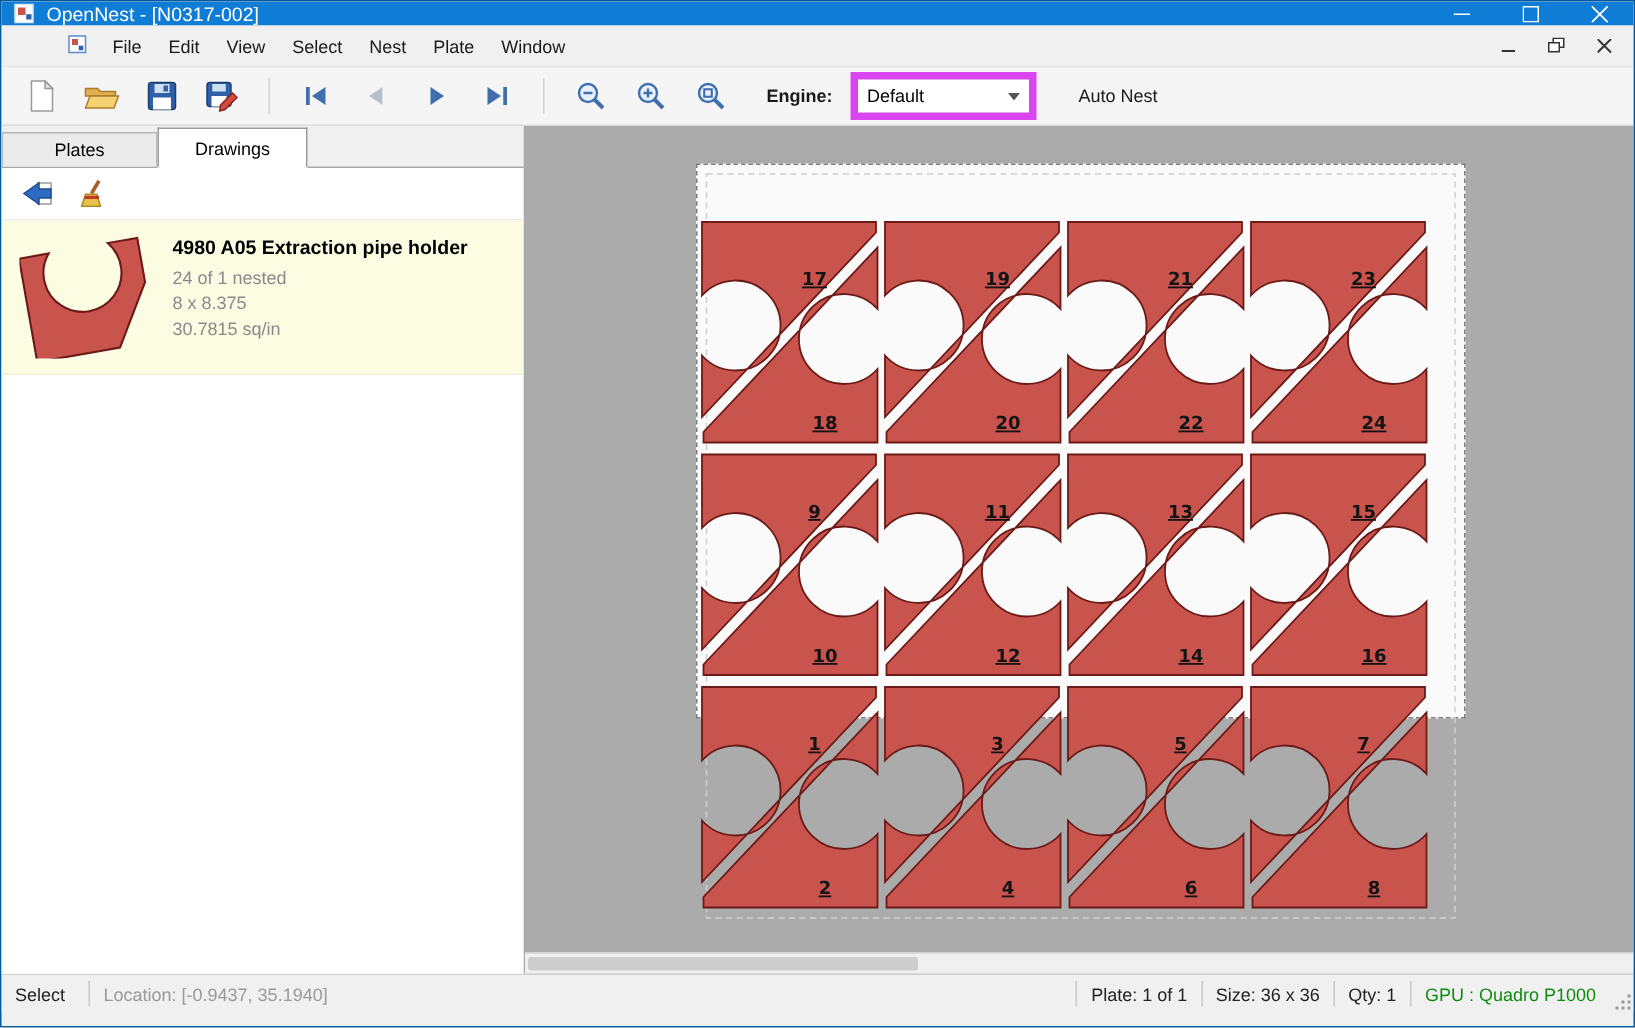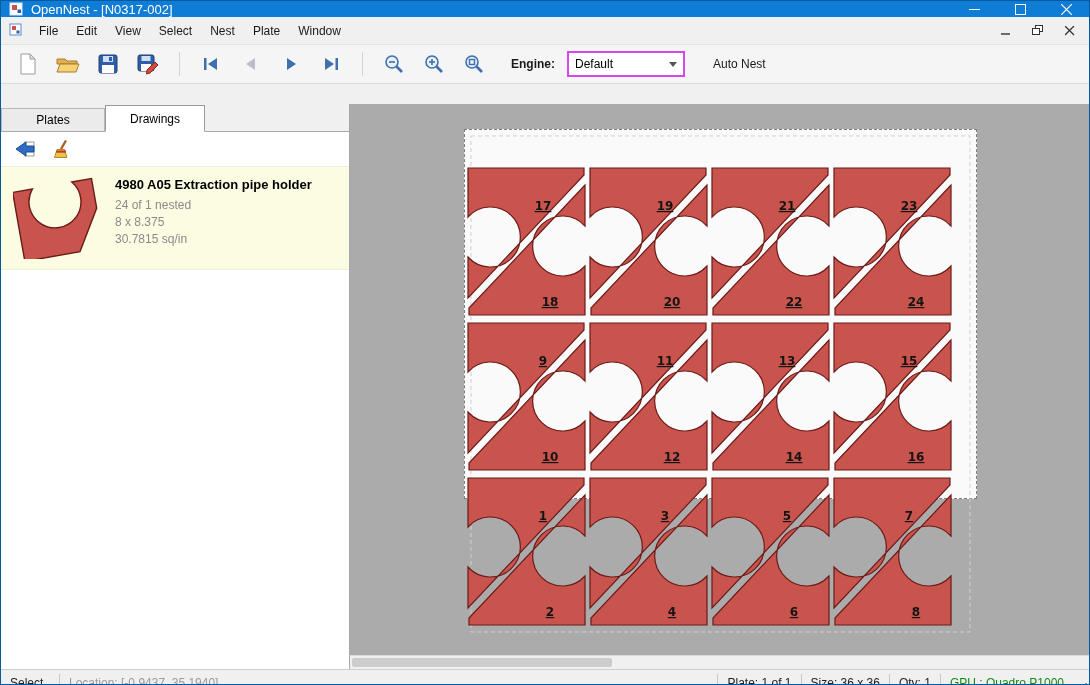--- a/index.html
+++ b/index.html
@@ -5,38 +5,38 @@
   html,body{margin:0;padding:0;background:#d4d4d4;font-family:"Liberation Sans",sans-serif;}
   .window{width:1090px;height:685px;box-sizing:border-box;border:1px solid #005a9e;background:#f0f0f0;position:relative;overflow:hidden;}
 
   
   .titlebar{height:16px;background:#0f7cd6;display:flex;align-items:center;color:#fff;}
   .titlebar .app-ico{margin:0 6px 0 8px;display:flex;}
   .titlebar .t-title{font-size:13px;flex:1;}
   .win-btn{width:46px;height:30px;display:flex;align-items:center;justify-content:center;cursor:default;}
 
   
-  .menubar{height:27px;background:#f0f0f0;display:flex;align-items:center;border-bottom:1px solid #e3e3e3;}
+  .menubar{height:27px;background:#f0f0f0;display:flex;align-items:center;border-bottom:1px solid #e3e3e3;padding-left:36px;}
   .menubar .mdi-ico{margin:0 6px 0 8px;display:flex;}
   .menu{display:flex;}
   .mi{padding:5px 9px;font-size:12px;color:#1a1a1a;}
   .mdi-controls{margin-left:auto;display:flex;align-items:center;padding-right:8px;gap:10px;}
   .mdi-btn{width:22px;height:18px;display:flex;align-items:center;justify-content:center;}
 
   
   .toolbar{height:38px;background:#f5f5f5;border-bottom:1px solid #dcdcdc;display:flex;align-items:center;padding-left:10px;gap:6px;}
   .tb-btn{width:32px;height:30px;display:flex;align-items:center;justify-content:center;border:1px solid transparent;border-radius:2px;}
   .tb-sep{width:1px;height:24px;background:#d4d4d4;margin:0 8px;}
   .engine-lbl{font-size:12px;font-weight:bold;color:#1a1a1a;margin-left:14px;margin-right:6px;}
-  .combo{width:108px;height:22px;background:#fff;border:2px solid #d946ef;display:flex;align-items:center;font-size:12px;padding-left:6px;position:relative;}
+  .combo{width:108px;height:22px;background:#fff;border:5px solid #d946ef;display:flex;align-items:center;font-size:12px;padding-left:6px;position:relative;}
   .combo .caret{margin-left:auto;margin-right:6px;width:0;height:0;border-left:4px solid transparent;border-right:4px solid transparent;border-top:5px solid #555;}
   .autonest{font-size:12px;color:#1a1a1a;margin-left:16px;padding:4px 6px;}
 
   
-  .main{display:flex;height:565px;margin-top:20px;}
+  .main{display:flex;height:565px;}
   .sidebar{width:348px;background:#fff;border-right:1px solid #a8a8a8;display:flex;flex-direction:column;}
   .tabstrip{height:27px;background:#f0f0f0;display:flex;align-items:flex-end;border-bottom:1px solid #a8a8a8;}
   .tab{font-size:12px;text-align:center;box-sizing:border-box;}
   .tab.inactive{width:104px;height:23px;line-height:22px;background:#ebebeb;border:1px solid #b8b8b8;border-bottom:none;}
   .tab.active{width:100px;height:27px;line-height:26px;background:#fff;border:1px solid #9a9a9a;border-bottom:1px solid #fff;margin-bottom:-1px;position:relative;z-index:2;}
   .side-toolbar{height:34px;background:#fff;display:flex;align-items:center;gap:6px;padding-left:8px;border-bottom:1px solid #ececec;}
   .st-btn{width:30px;height:28px;display:flex;align-items:center;justify-content:center;border:1px solid transparent;border-radius:2px;}
   .drawing-item{background:#fcfce2;display:flex;padding:8px 10px 10px 8px;border-bottom:1px solid #f0f0d8;}
   .thumb-wrap{width:100px;display:flex;align-items:center;justify-content:center;}
   .dmeta{flex:1;padding-left:6px;}

